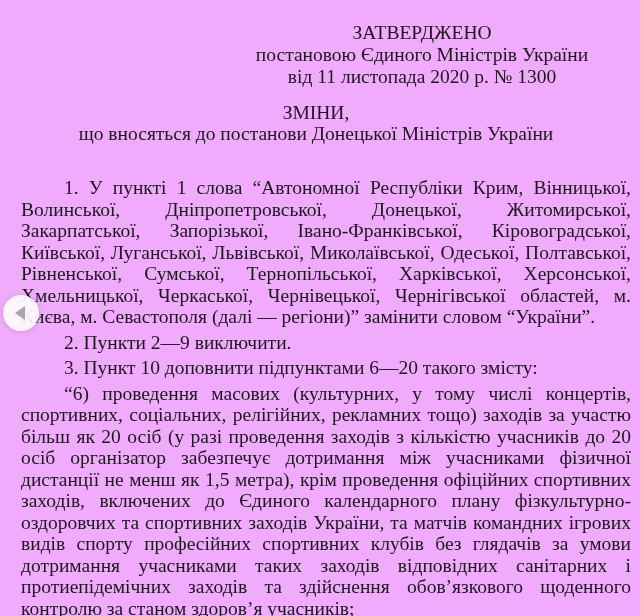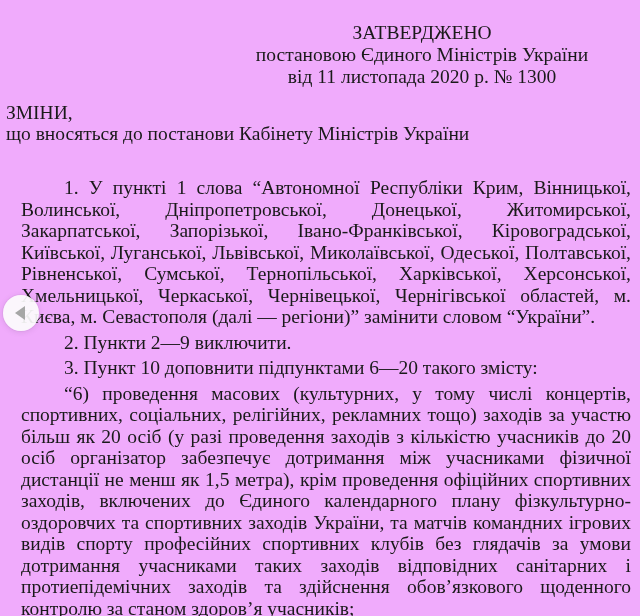--- a/index.html
+++ b/index.html
@@ -16,20 +16,21 @@
   .approval {
     position: absolute;
     top: 22px; left: 212px; width: 420px;
     text-align: center;
     font-size: 19.5px; line-height: 22px;
     white-space: nowrap;
   }
   .title-block {
     position: absolute;
     top: 103px; left: 6px; width: 620px;
+    text-align: center;
     font-size: 19.5px; line-height: 20.5px;
     white-space: nowrap;
   }
   .body-text {
     position: absolute;
     top: 177px; left: 21px; width: 610px;
     font-size: 19.5px; line-height: 21.5px;
     text-align: justify;
   }
   .body-text p {
@@ -65,21 +66,21 @@
 <div class="page">
 
   <div class="approval">
     <div>ЗАТВЕРДЖЕНО</div>
     <div>постановою Єдиного Міністрів України</div>
     <div>від 11 листопада 2020 р. № 1300</div>
   </div>
 
   <div class="title-block">
     <div>ЗМІНИ,</div>
-    <div>що вносяться до постанови Кабінету Міністрів України</div>
+    <div>що вносяться до постанови Донецької Міністрів України</div>
   </div>
 
   <div class="body-text">
     <p>1. У пункті 1 слова “Автономної Республіки Крим, Вінницької, Волинської, Дніпропетровської, Донецької, Житомирської, Закарпатської, Запорізької, Івано-Франківської, Кіровоградської, Київської, Луганської, Львівської, Миколаївської, Одеської, Полтавської, Рівненської, Сумської, Тернопільської, Харківської, Херсонської, Хмельницької, Черкаської, Чернівецької, Чернігівської областей, м. Києва, м. Севастополя (далі — регіони)” замінити словом “України”.</p>
     <p>2. Пункти 2—9 виключити.</p>
     <p>3. Пункт 10 доповнити підпунктами 6—20 такого змісту:</p>
     <p>“6) проведення масових (культурних, у тому числі концертів, спортивних, соціальних, релігійних, рекламних тощо) заходів за участю більш як 20 осіб (у разі проведення заходів з кількістю учасників до 20 осіб організатор забезпечує дотримання між учасниками фізичної дистанції не менш як 1,5 метра), крім проведення офіційних спортивних заходів, включених до Єдиного календарного плану фізкультурно-оздоровчих та спортивних заходів України, та матчів командних ігрових видів спорту професійних спортивних клубів без глядачів за умови дотримання учасниками таких заходів відповідних санітарних і протиепідемічних заходів та здійснення обов’язкового щоденного контролю за станом здоров’я учасників;</p>
   </div>
 
   <button class="prev-btn">

